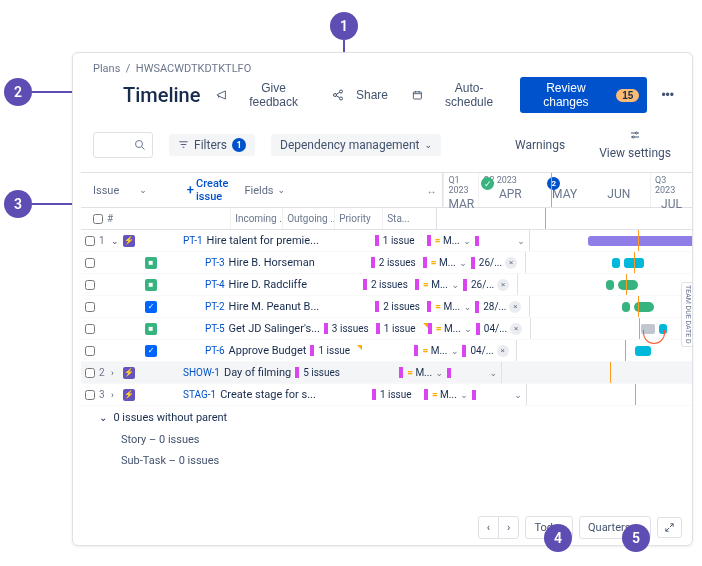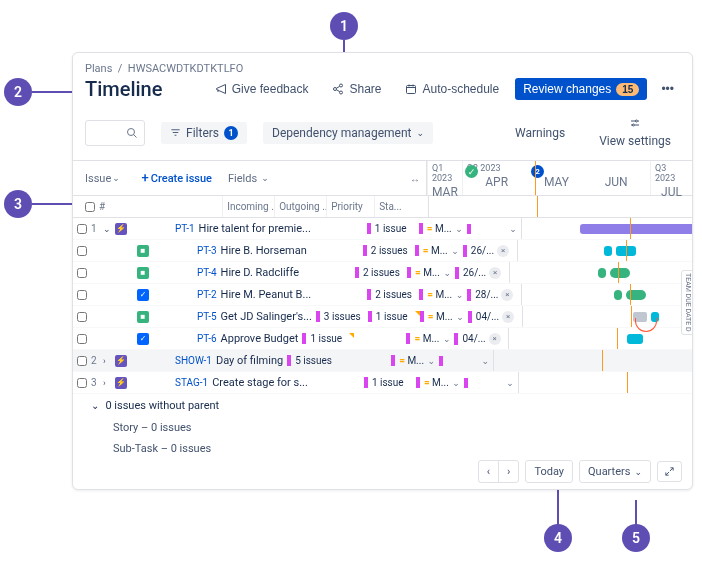--- a/index.html
+++ b/index.html
@@ -1,38 +1,38 @@
 <!DOCTYPE html>
 <html><head>
 <meta charset="utf-8">
 <style>
 * { box-sizing: border-box; margin: 0; padding: 0; }
 body { font-family: -apple-system, BlinkMacSystemFont, "Segoe UI", Roboto, sans-serif; font-size: 13px; color: #172B4D; background: #fff; position: relative; width: 702px; height: 566px; overflow: hidden; }
-.app-card { position: absolute; left: 72px; top: 52px; width: 621px; height: 438px; border: 1px solid #dfe1e6; border-radius: 6px; background: #fff; box-shadow: 0 1px 3px rgba(9,30,66,0.08); overflow: hidden; }
+.app-card { position: absolute; left: 72px; top: 52px; width: 621px; height: 494px; border: 1px solid #dfe1e6; border-radius: 6px; background: #fff; box-shadow: 0 1px 3px rgba(9,30,66,0.08); overflow: hidden; padding-left: 8px; }
 .annot { position: absolute; z-index: 50; }
 .annot-bubble { width: 28px; height: 28px; border-radius: 50%; background: #5E4DB2; color: #fff; font-size: 14px; font-weight: 600; display: flex; align-items: center; justify-content: center; }
 .annot-line { position: absolute; background: #5E4DB2; }
 
 .breadcrumb { padding: 9px 12px 2px; font-size: 11px; color: #6B778C; }
 .breadcrumb a { color: #6B778C; text-decoration: none; }
 .title-row { display: flex; align-items: center; padding: 0 12px 8px; gap: 8px; }
-.title-row h1 { font-size: 20px; font-weight: 500; flex: 1; }
-.btn { display: inline-flex; align-items: center; gap: 5px; padding: 4px 8px; border-radius: 3px; background: transparent; border: none; font-size: 12px; color: #42526E; cursor: pointer; }
+.title-row h1 { font-size: 20px; font-weight: 500; flex: 1; margin-left: 30px; }
+.btn { display: inline-flex; align-items: center; gap: 12px; padding: 4px 8px; border-radius: 3px; background: transparent; border: none; font-size: 12px; color: #42526E; cursor: pointer; }
 .btn-primary { background: #0052CC; color: #fff; }
 .badge-orange { background: #fdba74; color: #172B4D; border-radius: 8px; padding: 1px 6px; font-size: 10px; font-weight: 700; text-align: center; }
 
 .toolbar-row { display: flex; align-items: center; padding: 4px 12px 8px; gap: 16px; }
 .search-box { width: 60px; height: 26px; border: 1px solid #dfe1e6; border-radius: 3px; display: flex; align-items: center; justify-content: flex-end; padding: 0 6px; }
 .filter-btn, .dep-btn, .right-btn { display: inline-flex; align-items: center; gap: 5px; padding: 4px 9px; border-radius: 3px; background: #F4F5F7; font-size: 12px; color: #42526E; cursor: pointer; }
 .badge-blue { background: #0052CC; color: #fff; border-radius: 8px; min-width: 14px; height: 14px; font-size: 9px; font-weight: 700; display: inline-flex; align-items: center; justify-content: center; padding: 0 4px; }
 .spacer { flex: 1; }
 
 .grid-header { display: flex; border-top: 1px solid #dfe1e6; border-bottom: 1px solid #dfe1e6; height: 36px; align-items: stretch; font-size: 11px; color: #5E6C84; position: relative; }
 .gh-left { display: flex; flex: 0 0 353px; border-right: 1px solid #dfe1e6; align-items: center; }
-.gh-issue { flex: 0 0 147px; padding-left: 12px; display: flex; align-items: center; gap: 1px; }
+.gh-issue { flex: 0 0 147px; padding-left: 12px; display: flex; align-items: center; gap: 20px; }
 .gh-create { color: #0052CC; font-weight: 500; font-size: 11px; cursor: pointer; padding-right: 8px; display: flex; align-items: center; gap: 2px; }
 .gh-fields { flex: 0 0 206px; display: flex; align-items: center; padding-left: 8px; gap: 4px; }
 .gh-right { flex: 1; display: flex; position: relative; }
 .qtr { flex: 1; border-left: 1px solid #f0f0f0; padding: 2px 4px; font-size: 9px; color: #6B778C; display: flex; flex-direction: column; }
 .qtr-months { display: flex; gap: 0; margin-top: 2px; }
 .qtr-months span { flex: 1; font-size: 12px; text-align: center; }
 
 .sub-header { display: flex; height: 22px; border-bottom: 1px solid #dfe1e6; font-size: 10px; color: #6B778C; }
 .sh-left { flex: 0 0 353px; display: flex; border-right: 1px solid #dfe1e6; }
 .sh-num { flex: 0 0 30px; padding-left: 12px; display: flex; align-items: center; }

